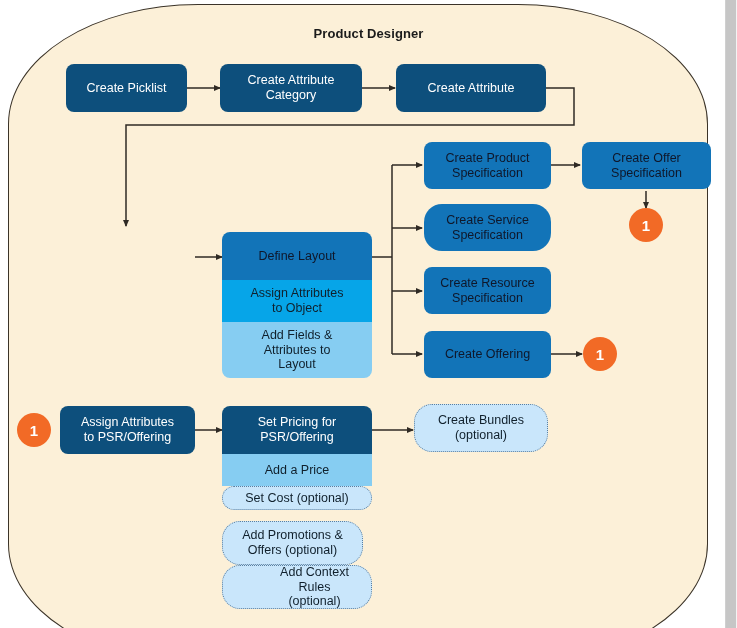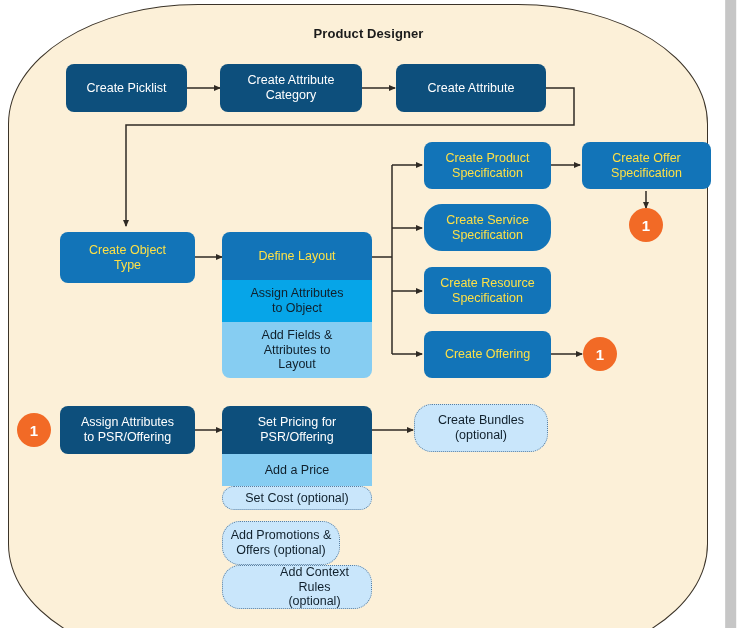--- a/index.html
+++ b/index.html
@@ -64,21 +64,21 @@
     align-items: center;
     justify-content: center;
     text-align: center;
     border-radius: 8px;
     font-size: 12.5px;
     line-height: 1.18;
     padding: 2px 6px;
     white-space: pre-line;
   }
   .navy  { background: #0d4f7c; color: #ffffff; }
-  .blue  { background: #1274b8; color: #fde047; }
+  .blue  { background: #1274b8; color: #0f172a; }
   .cyan  { background: #06a5e8; color: #10202c; }
   .sky   { background: #86cdf2; color: #10202c; }
   .pale  { background: #c9e6fb; color: #10202c; }
 
   .dotted {
     border: 1.5px dotted #5a7fa0;
     border-radius: 18px;
   }
 
   
@@ -161,22 +161,20 @@
     </g>
   </svg>
 
   <div class="node navy" style="left:66px; top:64px; width:121px; height:48px;">Create Picklist</div>
 
   <div class="node navy" style="left:220px; top:64px; width:142px; height:48px;">Create Attribute
 Category</div>
 
   <div class="node navy" style="left:396px; top:64px; width:150px; height:48px;">Create Attribute</div>
 
-  <div class="node blue" style="left:60px; top:232px; width:135px; height:51px;">Create Object
-Type</div>
 
   <div class="node blue stack-top" style="left:222px; top:232px; width:150px; height:48px;">Define Layout</div>
 
   <div class="node cyan stack-mid" style="left:222px; top:280px; width:150px; height:42px;">Assign Attributes
 to Object</div>
 
   <div class="node sky stack-bottom" style="left:222px; top:322px; width:150px; height:56px;">Add Fields &amp;
 Attributes to
 Layout</div>
 
@@ -203,21 +201,21 @@
   <div class="node navy" style="left:60px; top:406px; width:135px; height:48px;">Assign Attributes
 to PSR/Offering</div>
 
   <div class="node navy stack-top" style="left:222px; top:406px; width:150px; height:48px;">Set Pricing for
 PSR/Offering</div>
 
   <div class="node sky stack-mid" style="left:222px; top:454px; width:150px; height:32px;">Add a Price</div>
 
   <div class="node pale dotted" style="left:222px; top:486px; width:150px; height:24px;">Set Cost (optional)</div>
 
-  <div class="node pale dotted" style="left:222px; top:521px; width:118px; height:44px;">Add Promotions &amp;
+  <div class="node pale dotted" style="left:222px; top:521px; width:141px; height:44px;">Add Promotions &amp;
 Offers (optional)</div>
 
   <div class="node pale dotted" style="left:222px; top:565px; width:150px; height:44px;padding-left:41px;">Add Context Rules
 (optional)</div>
 
   <div class="node pale dotted" style="left:414px; top:404px; width:134px; height:48px;">Create Bundles
 (optional)</div>
 
   <div class="scrollbar-track">
     <div class="scrollbar-thumb"></div>

